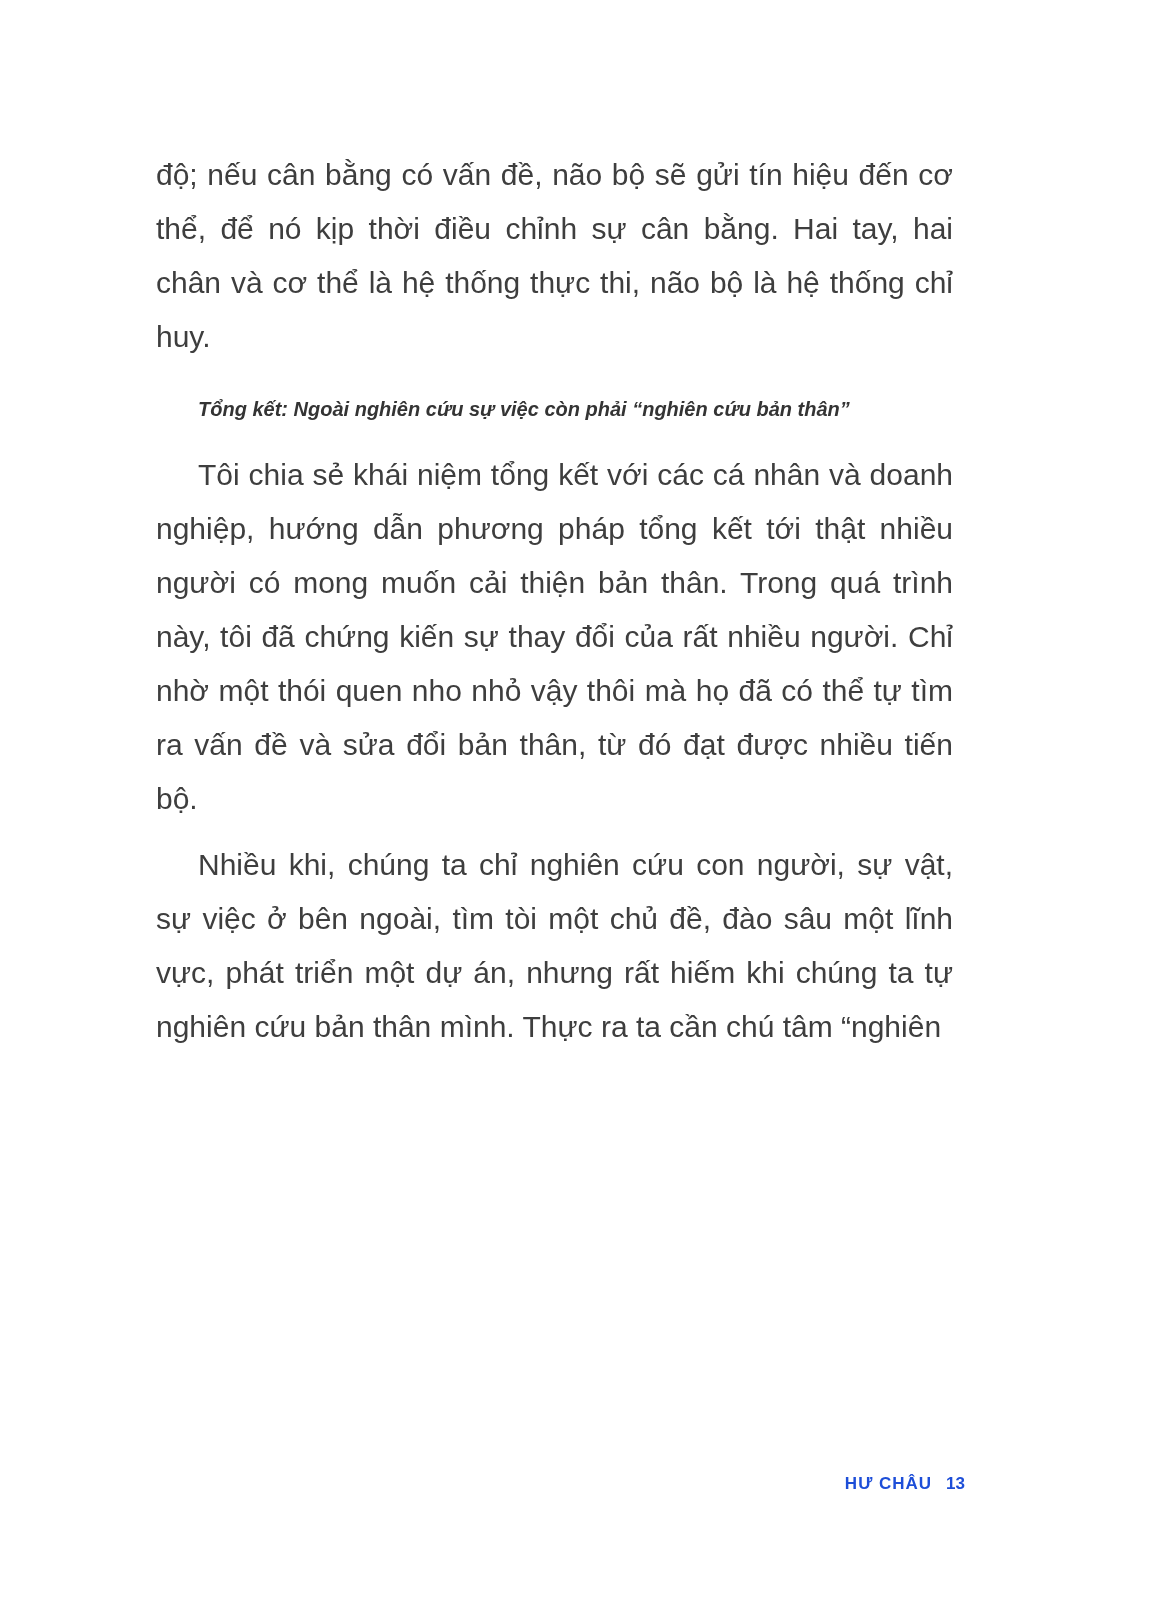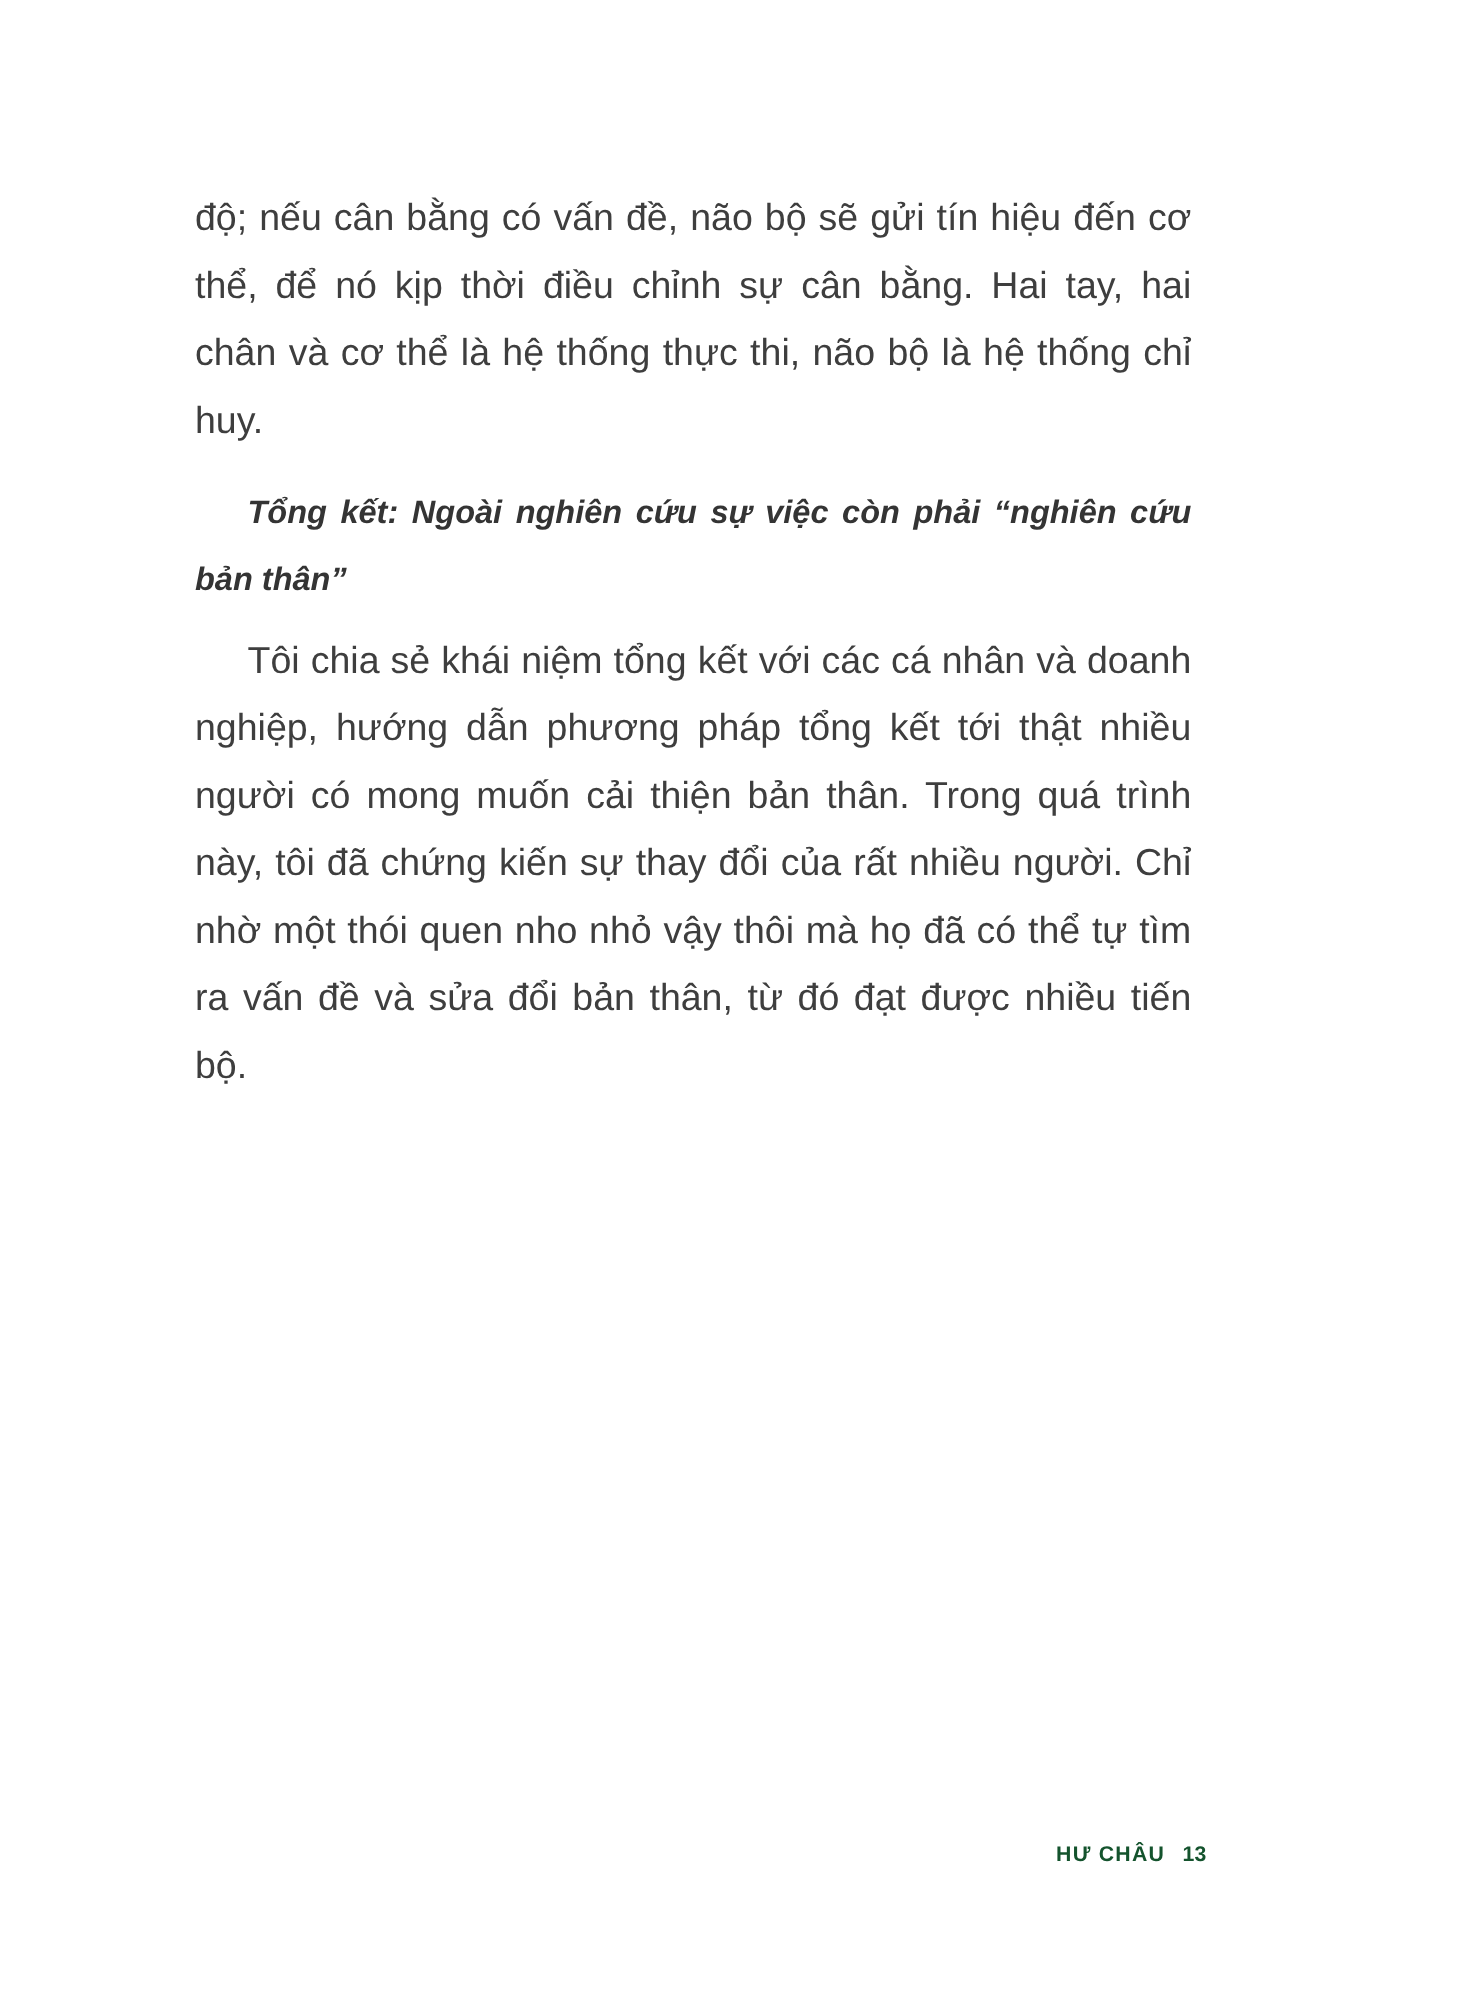--- a/index.html
+++ b/index.html
@@ -30,37 +30,37 @@
     text-align: justify;
   }
   .text-block p {
     margin: 0 0 12px 0;
     text-indent: 42px;
   }
   .text-block p.no-indent {
     text-indent: 0;
   }
   .text-block h2 {
-    font-size: 26px;
+    font-size: 20px;
     line-height: 54px;
     font-weight: bold;
     font-style: italic;
     color: #343434;
     margin: 18px 0 12px 0;
     text-indent: 42px;
     text-align: justify;
   }
   .footer {
     position: absolute;
     right: 201px;
     top: 1474px;
     font-size: 17px;
     font-weight: bold;
     letter-spacing: 1px;
-    color: #14532d;
+    color: #1d4ed8;
     display: flex;
     align-items: flex-start;
     gap: 14px;
   }
   .footer .pagenum {
     letter-spacing: 0;
   }
 </style>
 </head>
 <body>
@@ -69,20 +69,21 @@
 
   <div class="text-block">
     <p class="no-indent">độ; nếu cân bằng có vấn đề, não bộ sẽ gửi tín hiệu đến cơ thể, để nó kịp thời điều chỉnh sự cân bằng. Hai tay, hai chân và cơ thể là hệ thống thực thi, não bộ là hệ thống chỉ huy.</p>
 
 
     <h2>Tổng kết: Ngoài nghiên cứu sự việc còn phải “nghiên cứu bản thân”</h2>
 
 
     <p>Tôi chia sẻ khái niệm tổng kết với các cá nhân và doanh nghiệp, hướng dẫn phương pháp tổng kết tới thật nhiều người có mong muốn cải thiện bản thân. Trong quá trình này, tôi đã chứng kiến sự thay đổi của rất nhiều người. Chỉ nhờ một thói quen nho nhỏ vậy thôi mà họ đã có thể tự tìm ra vấn đề và sửa đổi bản thân, từ đó đạt được nhiều tiến bộ.</p>
 
+    <p>Nhiều khi, chúng ta chỉ nghiên cứu con người, sự vật, sự việc ở bên ngoài, tìm tòi một chủ đề, đào sâu một lĩnh vực, phát triển một dự án, nhưng rất hiếm khi chúng ta tự nghiên cứu bản thân mình. Thực ra ta cần chú tâm “nghiên</p>
   </div>
 
   <div class="footer">
     <span>HƯ CHÂU</span>
     <span class="pagenum">13</span>
   </div>
 
 </div>
 
 </body></html>

